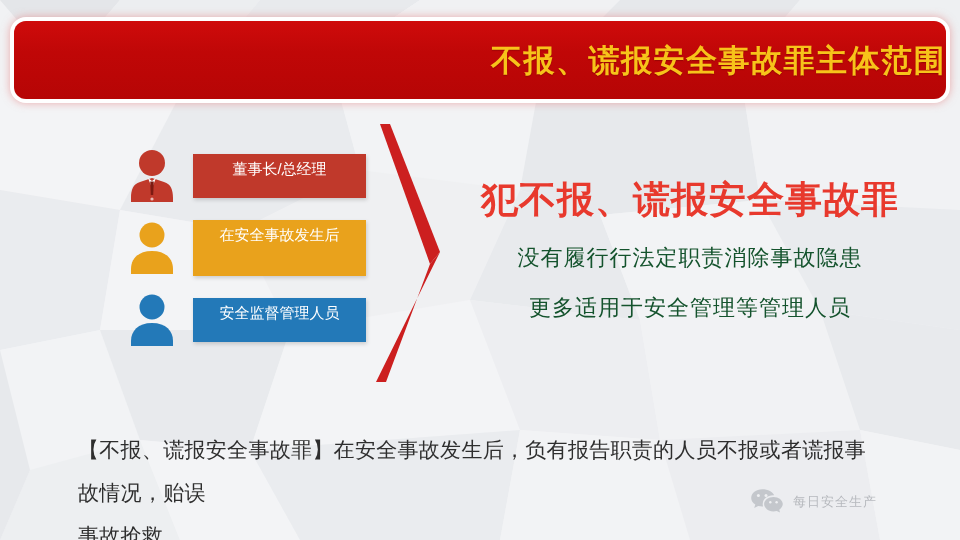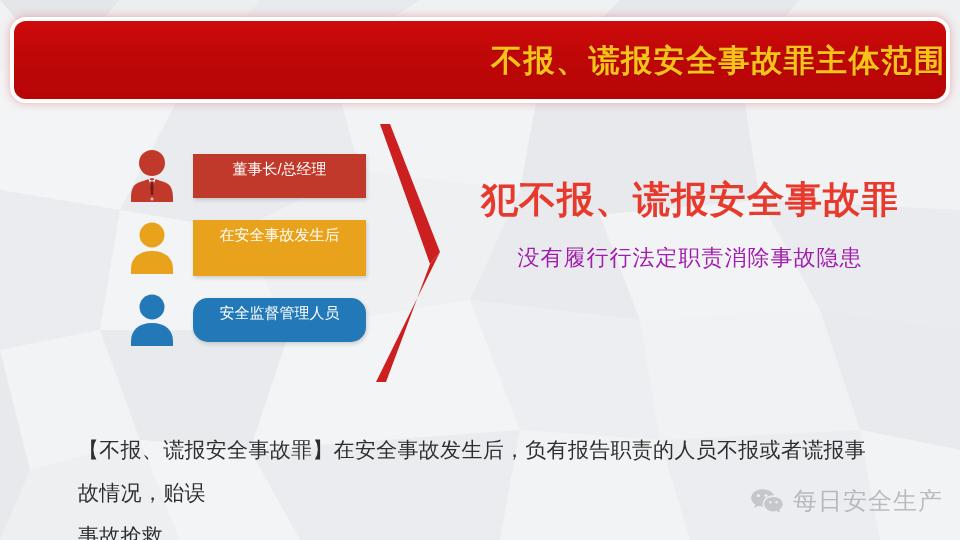--- a/index.html
+++ b/index.html
@@ -82,21 +82,21 @@
     text-align: center;
     color: #ffffff;
     font-size: 15px;
     line-height: 1.38;
     padding: 5px 6px;
     box-sizing: border-box;
     box-shadow: 1px 2px 4px rgba(0,0,0,0.16);
   }
   .chip-red    { background: #c0392b; }
   .chip-orange { background: #e9a21c; }
-  .chip-blue   { background: #2379b8; border-radius: 15px; }
+  .chip-blue   { background: #2379b8; }
   .role-row.tall .role-chip { min-height: 56px; }
 
   
   #chevron {
     position: absolute;
     left: 372px;
     top: 122px;
     width: 110px;
     height: 262px;
   }
@@ -120,21 +120,21 @@
     color: #e8392d;
     font-size: 37px;
     font-weight: bold;
     letter-spacing: 1px;
     line-height: 1.2;
     white-space: nowrap;
     text-align: center;
   }
   .subline {
     margin-top: 22px;
-    color: #a21caf;
+    color: #14532d;
     font-size: 22px;
     letter-spacing: 1px;
     line-height: 1.25;
     white-space: nowrap;
   }
 
   
   #footnote {
     position: absolute;
     left: 78px;
@@ -151,21 +151,21 @@
     position: absolute;
     left: 750px;
     top: 487px;
     display: flex;
     align-items: center;
     opacity: 0.42;
   }
   #watermark-label {
     margin-left: 9px;
     color: #6b7178;
-    font-size: 24px;
+    font-size: 13px;
     letter-spacing: 1px;
     line-height: 1;
   }
 </style>
 </head>
 <body>
 
 <div id="slide">
 
   <svg id="bg-polygons" viewBox="0 0 960 540" preserveAspectRatio="none">
@@ -250,20 +250,21 @@
   </div>
 
   <svg id="chevron" viewBox="0 0 110 262">
     <polygon points="8,2 18,2 68,130 58,142" fill="#cc1f1f"></polygon>
     <polygon points="68,130 58,142 14,260 4,260" fill="#cc1f1f"></polygon>
   </svg>
 
   <div id="right-block">
     <div id="headline-crime">犯不报、谎报安全事故罪</div>
     <div class="subline">没有履行行法定职责消除事故隐患</div>
+    <div class="subline">更多适用于安全管理等管理人员</div>
   </div>
 
   <div id="footnote">
     <div>【不报、谎报安全事故罪】在安全事故发生后，负有报告职责的人员不报或者谎报事故情况，贻误</div>
     <div>事故抢救</div>
   </div>
 
   <div id="watermark">
     <svg width="34" height="28" viewBox="0 0 34 28">
       <path d="M12.2 2.2 C6.1 2.2 1.2 6.1 1.2 10.9 C1.2 13.6 2.8 16.0 5.3 17.6 L4.2 21.1 L8.2 19.1 C9.4 19.4 10.8 19.6 12.2 19.6 C12.5 19.6 12.8 19.6 13.1 19.6 C12.8 18.8 12.7 18.0 12.7 17.1 C12.7 12.2 17.4 8.3 23.2 8.3 C23.5 8.3 23.8 8.3 24.1 8.3 C23.1 4.8 18.1 2.2 12.2 2.2 Z" fill="#8e959c"></path>

